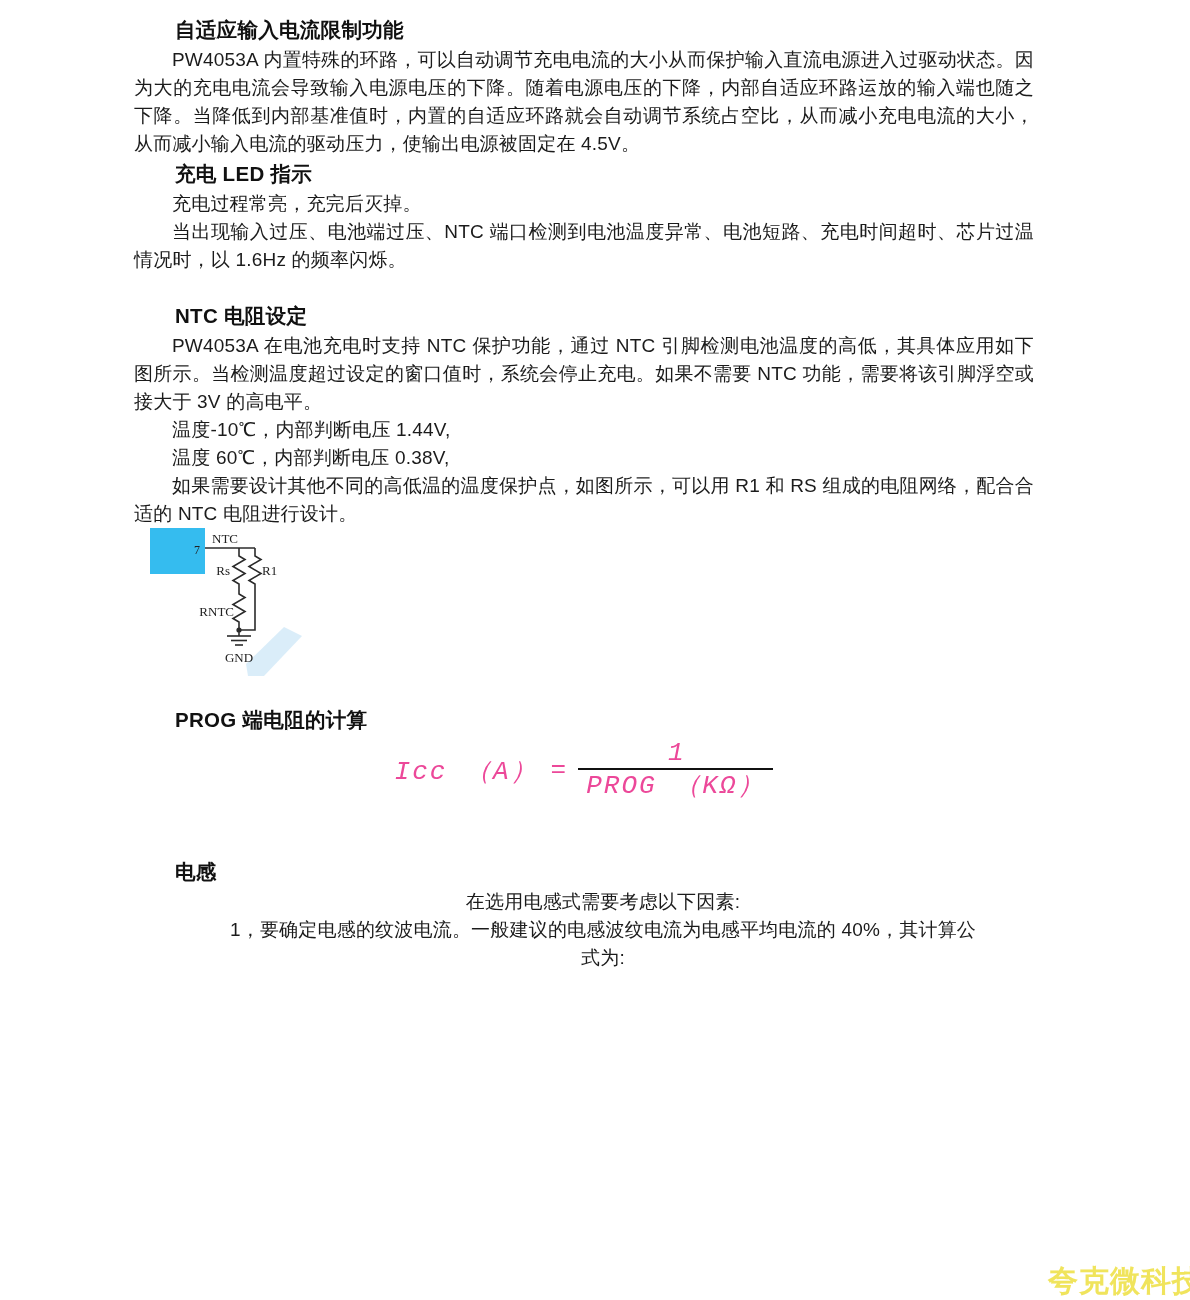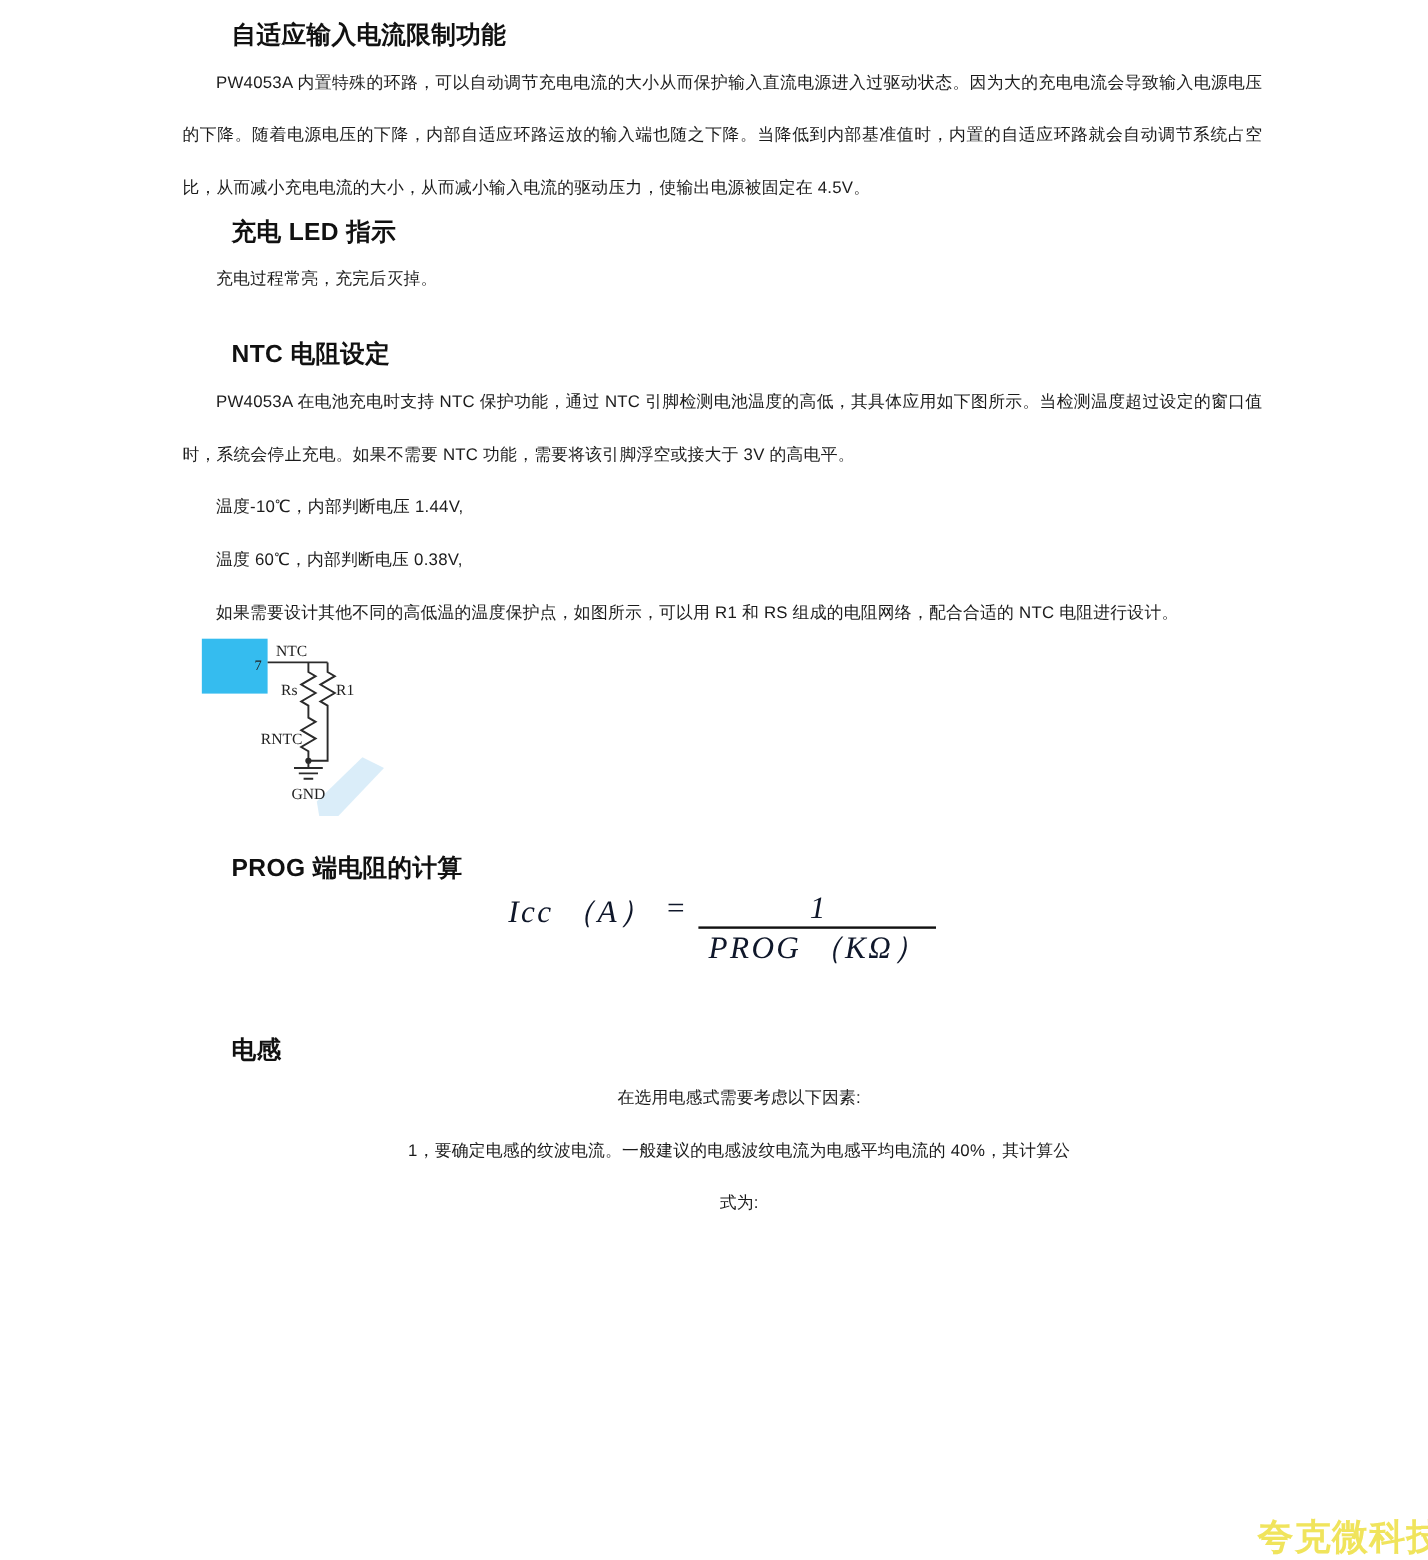--- a/index.html
+++ b/index.html
@@ -7,37 +7,37 @@
     position:relative;
     width:1190px;
     height:1300px;
     background:#ffffff;
     overflow:hidden;
     font-family:"Liberation Sans",sans-serif;
     color:#1b1b1b;
   }
   .content{
     position:absolute;
-    left:152px;
+    left:134px;
     top:14px;
     width:900px;
   }
   .sec{margin:0;}
   .sec h3{
     font-size:20.5px;
     font-weight:700;
     line-height:32px;
     margin:0;
     text-indent:2em;
     color:#111;
     letter-spacing:.3px;
   }
   .sec p{
-    font-size:14px;
-    line-height:44px;
+    font-size:19px;
+    line-height:28px;
     margin:0;
     text-indent:2em;
     text-align:justify;
     letter-spacing:.2px;
   }
   .sec p.hang{
     text-indent:0;
     padding-left:2em;
     text-align:center;
   }
@@ -53,26 +53,26 @@
   .diagram svg{display:block;}
   .diagram text{
     font-family:"Liberation Serif",serif;
     fill:#222222;
   }
   
   .formula{
     margin-top:2px;
     display:flex;
     justify-content:center;
-    align-items:flex-start;
+    align-items:center;
     gap:12px;
-    font-family:Liberation Serif, serif;
+    font-family:Liberation Mono, monospace;
     font-style:italic;
     font-size:26px;
-    color:#0f172a;
+    color:#ec4899;
     min-height:62px;
   }
   .formula .lhs{letter-spacing:2px;}
   .formula .eq{font-style:normal;font-size:26px;}
   .frac{
     display:inline-flex;
     flex-direction:column;
     align-items:center;
     text-align:center;
   }
@@ -97,20 +97,21 @@
   <div class="content">
 
     <div class="sec sec-adaptive">
       <h3>自适应输入电流限制功能</h3>
       <p>PW4053A 内置特殊的环路，可以自动调节充电电流的大小从而保护输入直流电源进入过驱动状态。因为大的充电电流会导致输入电源电压的下降。随着电源电压的下降，内部自适应环路运放的输入端也随之下降。当降低到内部基准值时，内置的自适应环路就会自动调节系统占空比，从而减小充电电流的大小，从而减小输入电流的驱动压力，使输出电源被固定在 4.5V。</p>
     </div>
 
     <div class="sec sec-led">
       <h3>充电 LED 指示</h3>
       <p>充电过程常亮，充完后灭掉。</p>
+      <p>当出现输入过压、电池端过压、NTC 端口检测到电池温度异常、电池短路、充电时间超时、芯片过温情况时，以 1.6Hz 的频率闪烁。</p>
     </div>
 
     <div class="sec sec-ntc">
       <h3>NTC 电阻设定</h3>
       <p>PW4053A 在电池充电时支持 NTC 保护功能，通过 NTC 引脚检测电池温度的高低，其具体应用如下图所示。当检测温度超过设定的窗口值时，系统会停止充电。如果不需要 NTC 功能，需要将该引脚浮空或接大于 3V 的高电平。</p>
       <p>温度-10℃，内部判断电压 1.44V,</p>
       <p>温度 60℃，内部判断电压 0.38V,</p>
       <p>如果需要设计其他不同的高低温的温度保护点，如图所示，可以用 R1 和 RS 组成的电阻网络，配合合适的 NTC 电阻进行设计。</p>
     </div>
 

